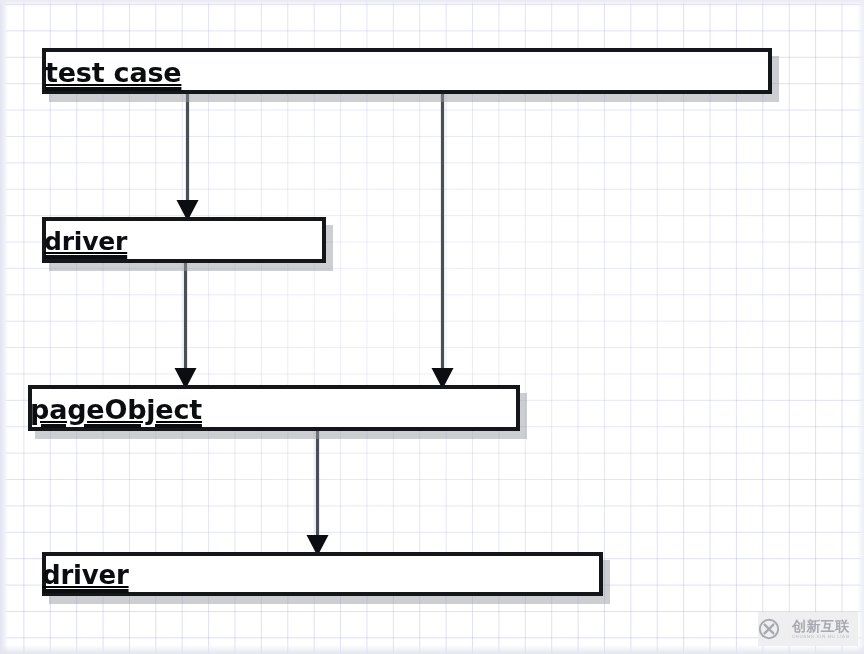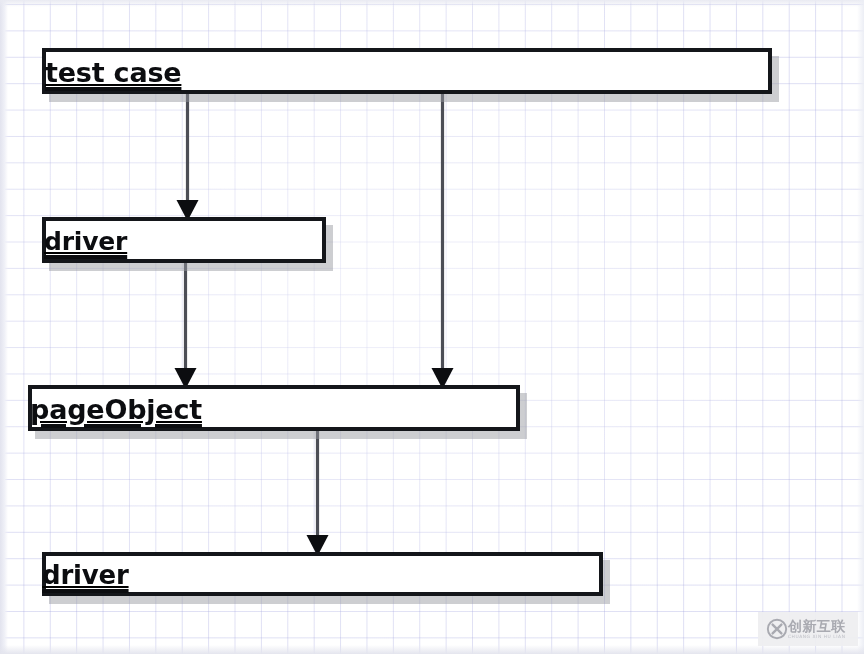--- a/index.html
+++ b/index.html
@@ -108,22 +108,22 @@
   
   #watermark {
     position: absolute;
     right: 6px;
     bottom: 8px;
     width: 100px;
     height: 34px;
     background: rgba(238,238,240,0.92);
     display: flex;
     align-items: center;
-    gap: 0;
-    padding-left: 8px;
+    gap: 12px;
+    padding-left: 0;
     box-sizing: border-box;
     z-index: 6;
   }
   .wm-logo { flex: 0 0 auto; line-height: 0; }
   .wm-text { display: flex; flex-direction: column; line-height: 1; }
   .wm-cn {
     font-family: "DejaVu Sans", sans-serif;
     font-size: 14px;
     font-weight: 700;
     color: #a9aab1;

